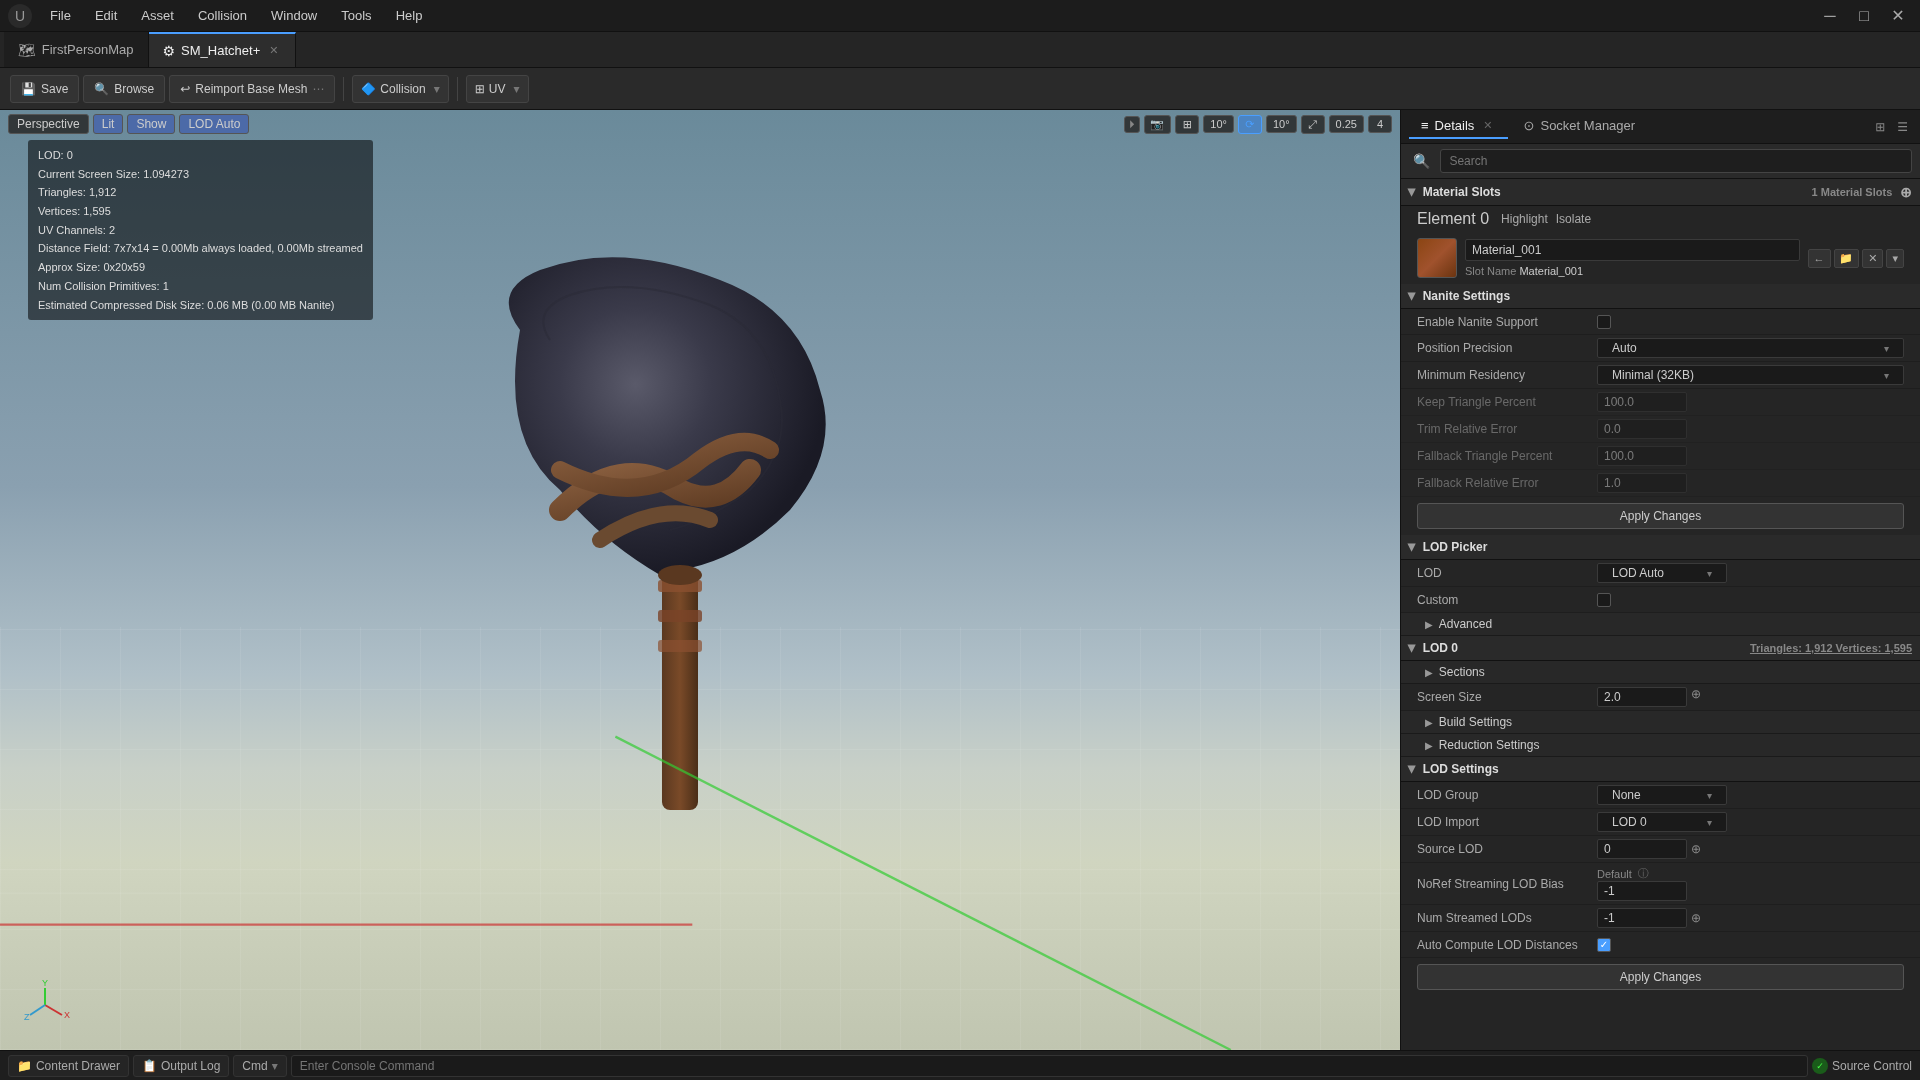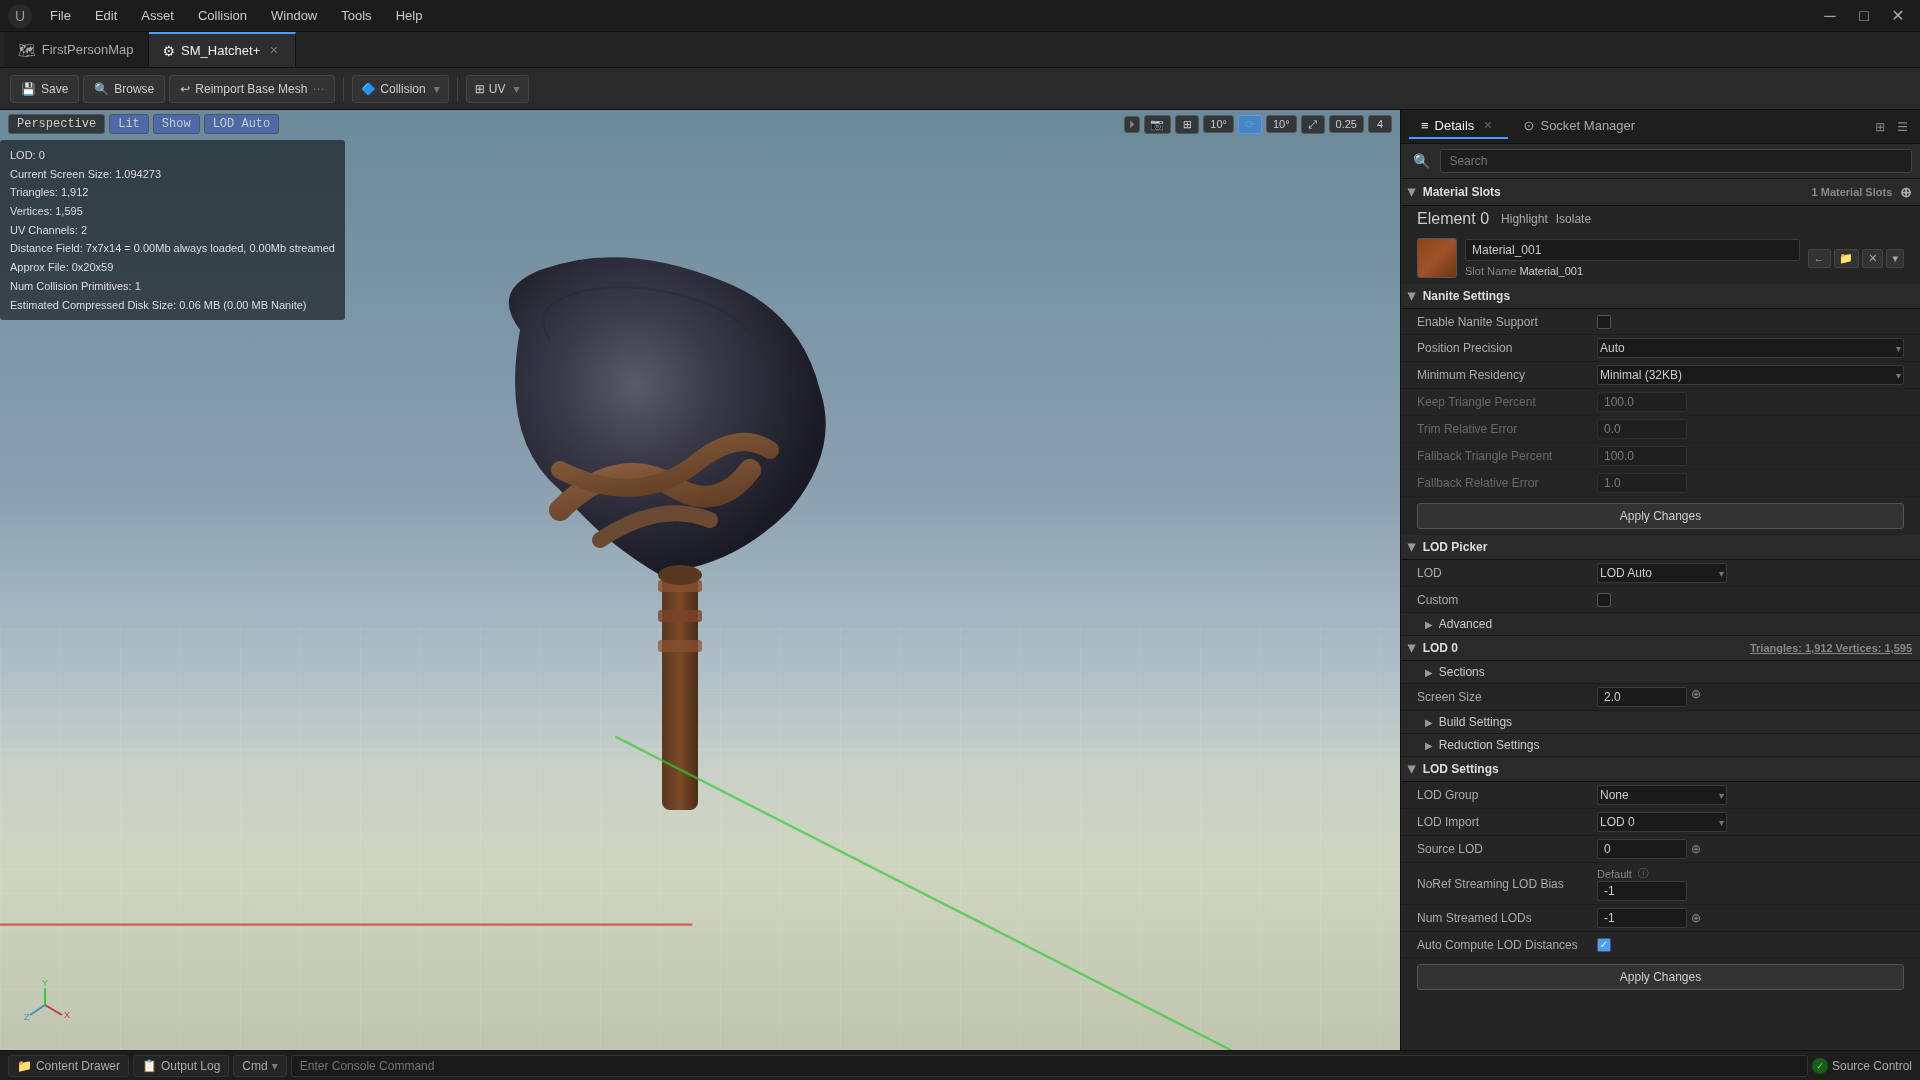--- a/index.html
+++ b/index.html
@@ -37,27 +37,27 @@
     
     #grid-overlay { position: absolute; bottom: 0; left: 0; right: 0; height: 45%; background: repeating-linear-gradient(90deg, rgba(255,255,255,0.08) 0px, rgba(255,255,255,0.08) 1px, transparent 1px, transparent 60px), repeating-linear-gradient(0deg, rgba(255,255,255,0.08) 0px, rgba(255,255,255,0.08) 1px, transparent 1px, transparent 60px); }
     
     
     #mesh-container { position: absolute; top: 50%; left: 50%; transform: translate(-60%, -55%); width: 500px; height: 600px; }
     
     
     #viewport-top { position: absolute; top: 0; left: 0; right: 0; display: flex; justify-content: space-between; align-items: center; padding: 4px 8px; }
     .vp-btn { background: rgba(40,40,40,0.85); border: 1px solid #555; border-radius: 3px; color: #ccc; padding: 2px 8px; font-size: 12px; cursor: pointer; }
     .vp-btn.active { background: rgba(70,100,170,0.85); }
-    #vp-mode-btns { display: flex; gap: 4px; font-family: Liberation Mono, monospace; }
+    #vp-mode-btns { display: flex; gap: 4px; }
     #vp-right-tools { display: flex; gap: 4px; align-items: center; }
     .vp-tool-btn { background: rgba(40,40,40,0.85); border: 1px solid #555; border-radius: 3px; color: #ccc; padding: 2px 6px; font-size: 11px; cursor: pointer; min-width: 24px; text-align: center; }
     .vp-tool-btn.active { background: rgba(70,130,200,0.85); border-color: #4a9eff; }
 
     
-    #stats-overlay { position: absolute; top: 30px; left: 0; background: rgba(0,0,0,0.55); padding: 6px 10px; border-radius: 3px; font-size: 11px; color: #ddd; line-height: 1.7; }
+    #stats-overlay { position: absolute; top: 30px; left: 28px; background: rgba(0,0,0,0.55); padding: 6px 10px; border-radius: 3px; font-size: 11px; color: #ddd; line-height: 1.7; }
 
     
     #axis-indicator { position: absolute; bottom: 20px; left: 20px; width: 50px; height: 50px; }
 
     
     #right-panel { width: 520px; background: #252525; display: flex; flex-direction: column; border-left: 1px solid #111; }
     #panel-tabs { display: flex; align-items: center; background: #1e1e1e; border-bottom: 1px solid #111; padding: 0 8px; height: 34px; gap: 4px; }
     .panel-tab { padding: 4px 12px; color: #aaa; cursor: pointer; font-size: 13px; border-bottom: 2px solid transparent; display: flex; align-items: center; gap: 6px; }
     .panel-tab.active { color: #eee; border-bottom-color: #4a9eff; }
     .panel-tab-close { color: #666; font-size: 11px; cursor: pointer; padding: 1px 3px; }
@@ -77,21 +77,21 @@
     .section-header { display: flex; align-items: center; gap: 6px; padding: 5px 8px; background: #2a2a2a; border-bottom: 1px solid #111; cursor: pointer; color: #ddd; font-size: 12px; font-weight: 600; }
     .section-arrow { font-size: 10px; color: #999; }
     .section-arrow.open { transform: rotate(90deg); display: inline-block; }
     .section-right { margin-left: auto; display: flex; align-items: center; gap: 8px; }
 
     
     .prop-row { display: flex; align-items: center; padding: 3px 16px; min-height: 26px; border-bottom: 1px solid #1e1e1e; }
     .prop-label { width: 180px; color: #aaa; font-size: 12px; flex-shrink: 0; }
     .prop-value { flex: 1; }
     .prop-input { background: #1a1a1a; border: 1px solid #3a3a3a; border-radius: 2px; color: #ccc; padding: 2px 6px; font-size: 12px; width: 100%; outline: none; }
-    .prop-select { display: flex; align-items: center; background: #1a1a1a; border: 1px solid #3a3a3a; border-radius: 2px; color: #ccc; padding: 2px 2px; font-size: 12px; cursor: pointer; }
+    .prop-select { display: flex; align-items: center; background: #1a1a1a; border: 1px solid #3a3a3a; border-radius: 2px; color: #ccc; padding: 2px 14px; font-size: 12px; cursor: pointer; }
     .prop-select-arrow { margin-left: auto; color: #777; font-size: 10px; }
     .prop-checkbox { width: 14px; height: 14px; background: #1a1a1a; border: 1px solid #555; border-radius: 2px; cursor: pointer; }
     .prop-checkbox.checked { background: #4a9eff; display: flex; align-items: center; justify-content: center; color: white; font-size: 10px; }
 
     
     #material-slot { display: flex; align-items: center; padding: 6px 16px; gap: 8px; }
     #material-thumb { width: 40px; height: 40px; background: linear-gradient(135deg, #8B4513, #A0522D, #6B3410); border: 1px solid #555; border-radius: 3px; flex-shrink: 0; }
     #material-name-area { flex: 1; }
     #material-name-input { background: #1a1a1a; border: 1px solid #3a3a3a; border-radius: 2px; color: #ccc; padding: 3px 6px; font-size: 12px; width: 100%; outline: none; margin-bottom: 4px; }
     #material-slot-name { font-size: 11px; color: #888; }
@@ -265,21 +265,21 @@
       </div>
     </div>
 
     <div id="stats-overlay">
       <div>LOD: 0</div>
       <div>Current Screen Size: 1.094273</div>
       <div>Triangles: 1,912</div>
       <div>Vertices: 1,595</div>
       <div>UV Channels: 2</div>
       <div>Distance Field: 7x7x14 = 0.00Mb always loaded, 0.00Mb streamed</div>
-      <div>Approx File: 0x20x59</div>
+      <div>Approx Size: 0x20x59</div>
       <div>Num Collision Primitives: 1</div>
       <div>Estimated Compressed Disk Size: 0.06 MB (0.00 MB Nanite)</div>
     </div>
 
     <div id="axis-indicator">
       <svg width="50" height="50" viewBox="0 0 50 50">
         <line x1="25" y1="25" x2="42" y2="35" stroke="#cc3333" stroke-width="2"></line>
         <text x="44" y="38" fill="#cc3333" font-size="9">X</text>
         <line x1="25" y1="25" x2="25" y2="8" stroke="#33cc33" stroke-width="2"></line>
         <text x="22" y="6" fill="#33cc33" font-size="9">Y</text>

